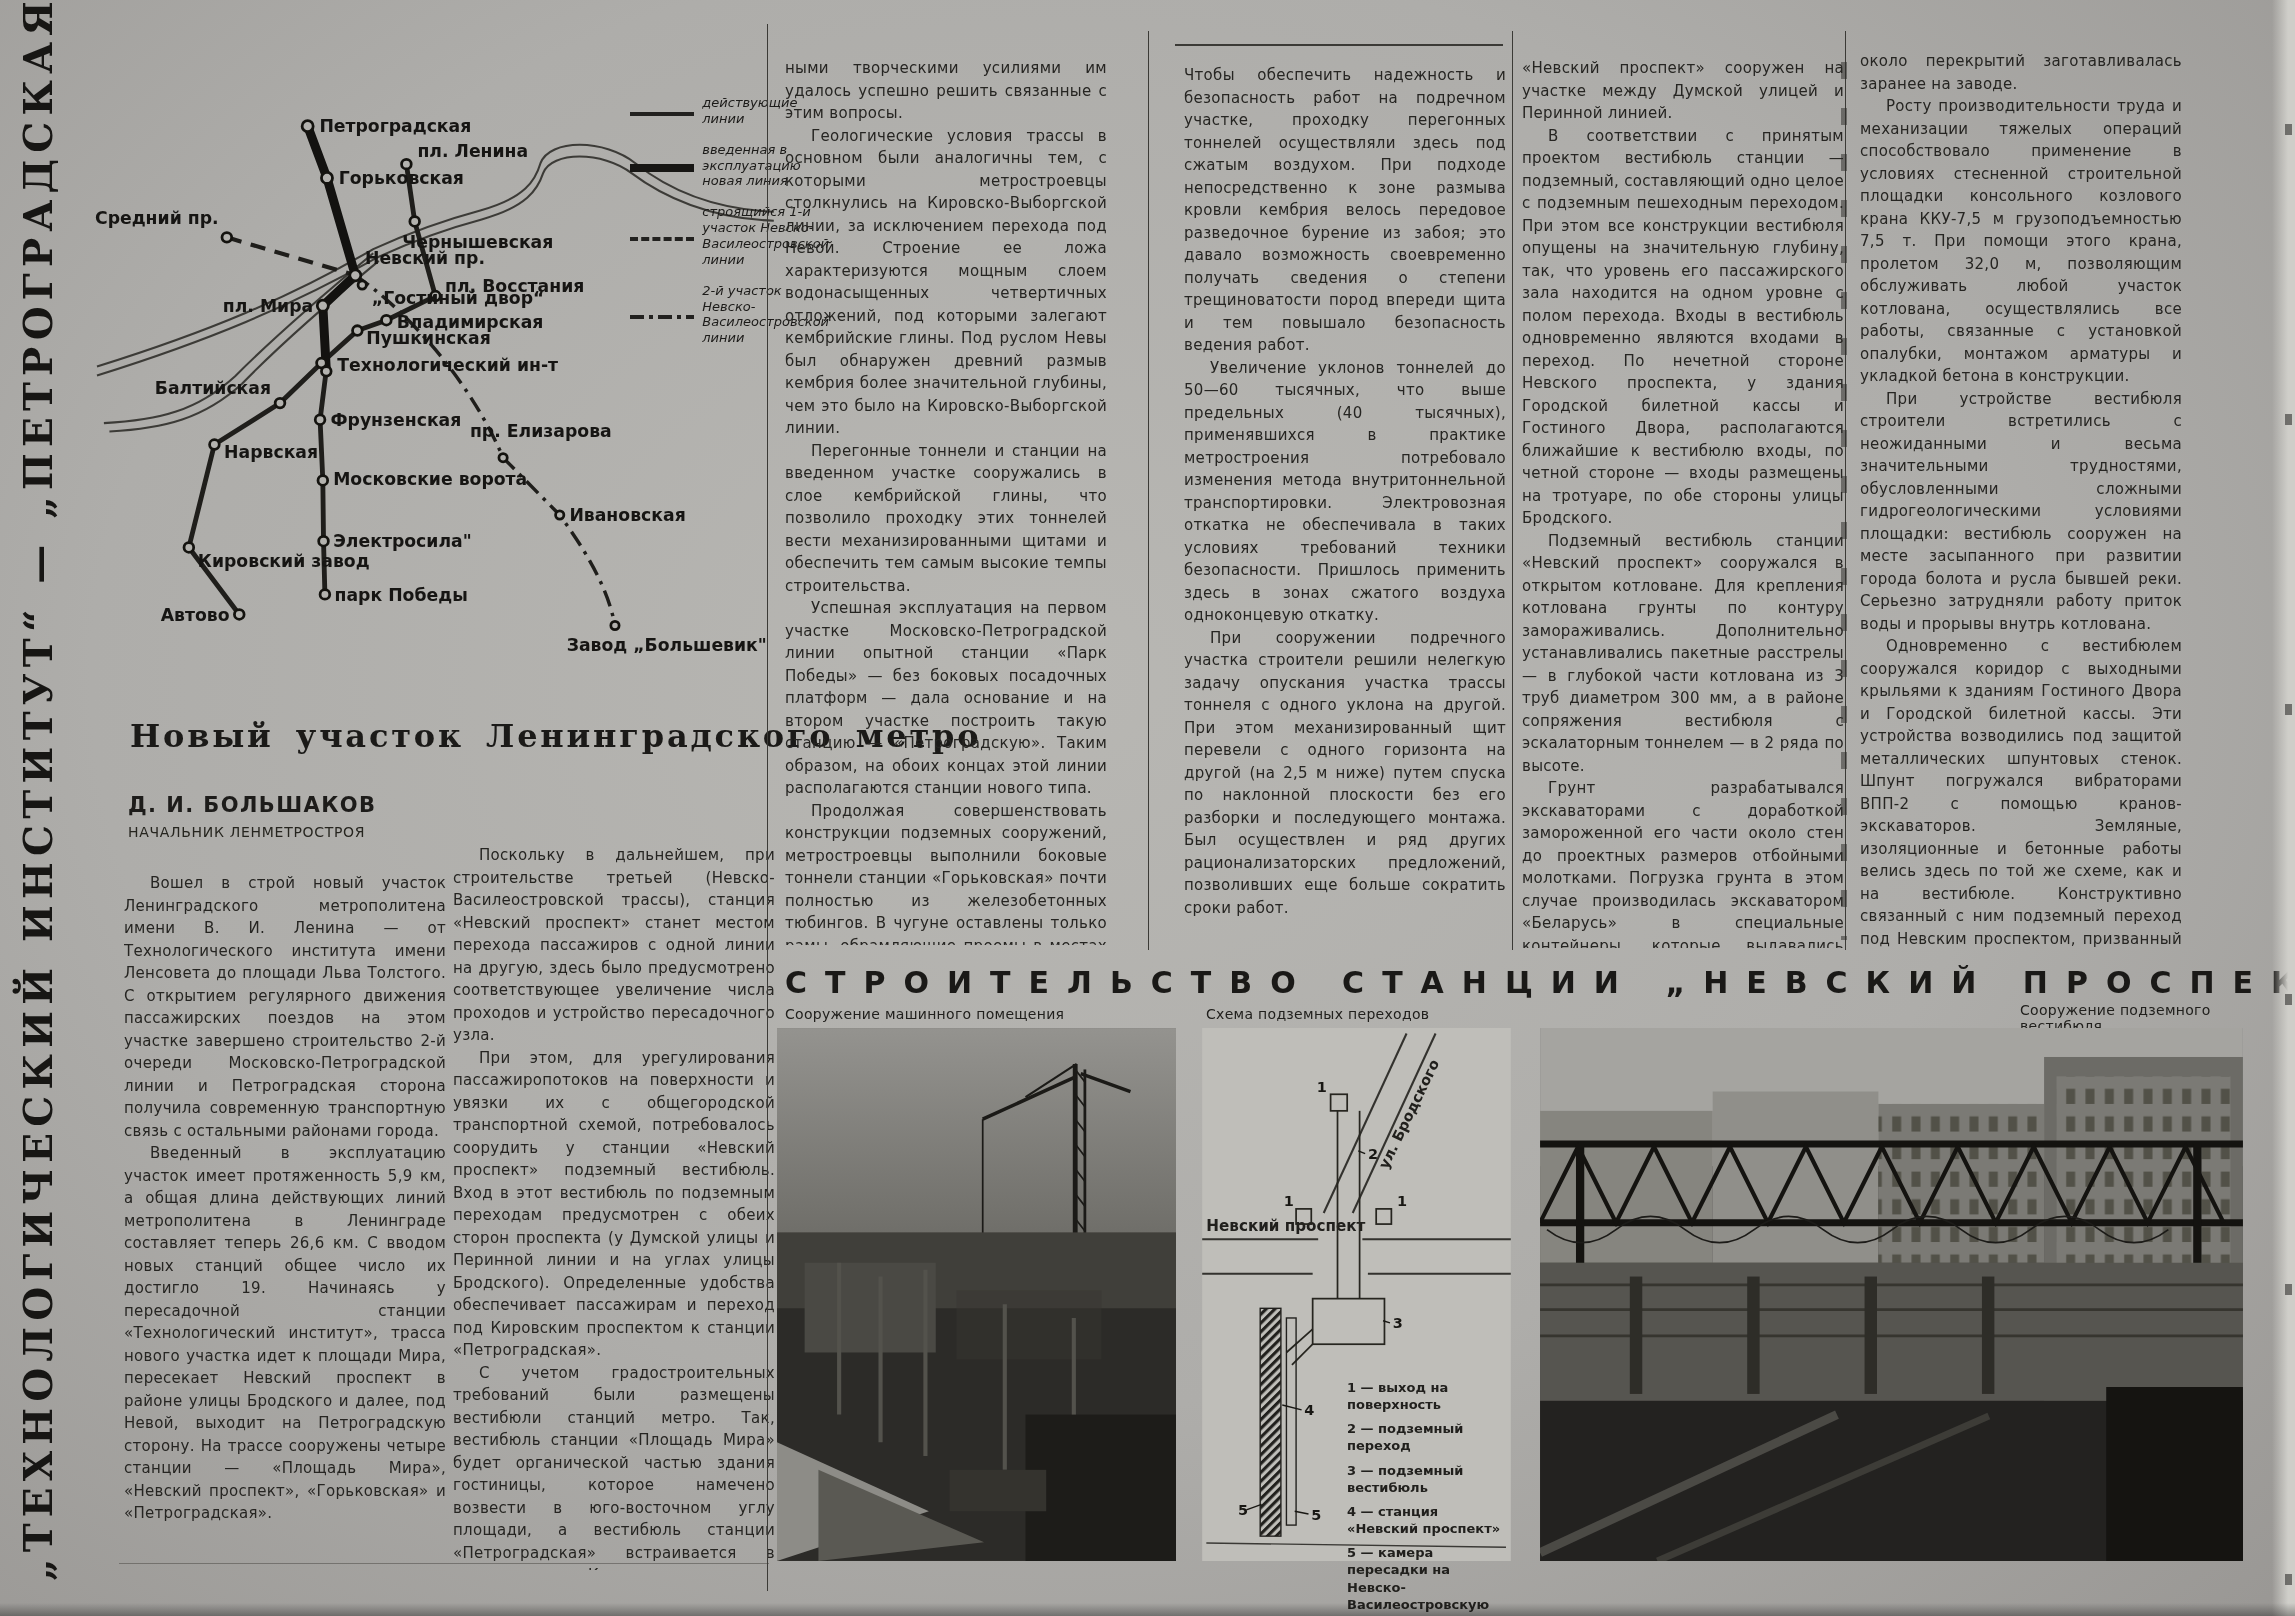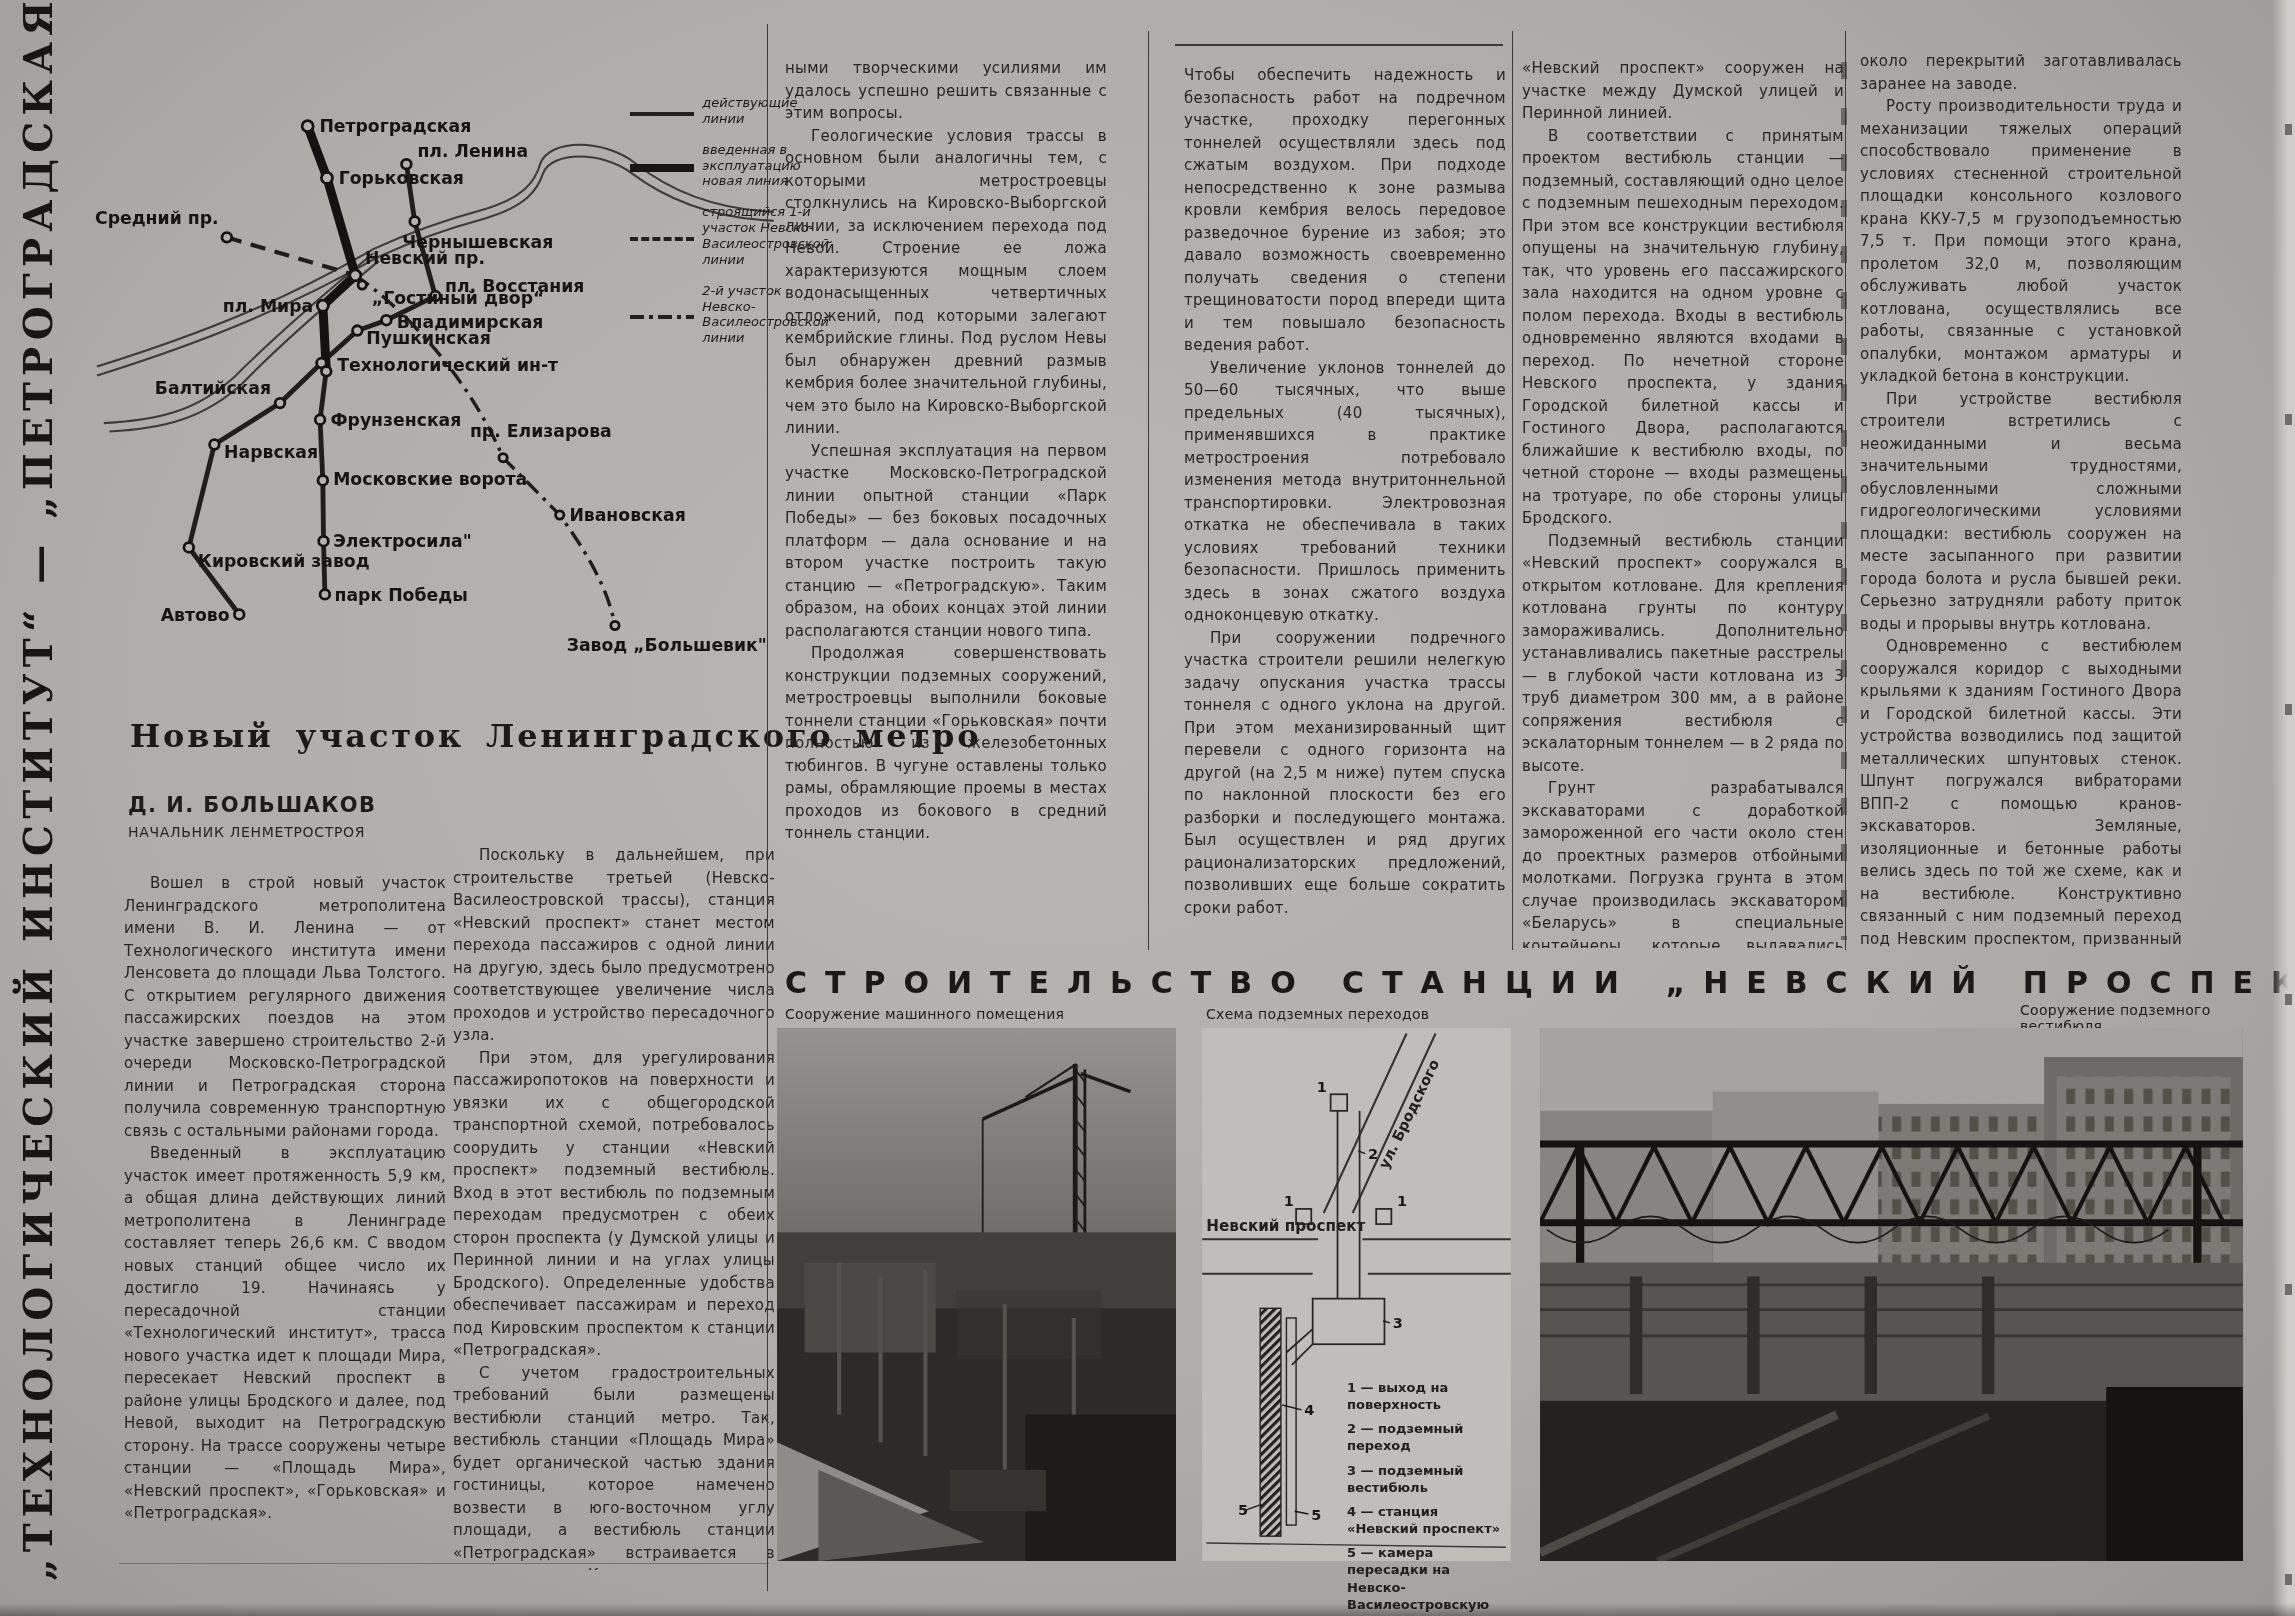--- a/index.html
+++ b/index.html
@@ -185,20 +185,21 @@
       <p>Введенный в эксплуатацию участок имеет протяженность 5,9 км, а общая длина действующих линий метрополитена в Ленинграде составляет теперь 26,6 км. С вводом новых станций общее число их достигло 19. Начинаясь у пересадочной станции «Технологический институт», трасса нового участка идет к площади Мира, пересекает Невский проспект в районе улицы Бродского и далее, под Невой, выходит на Петроградскую сторону. На трассе сооружены четыре станции — «Площадь Мира», «Невский проспект», «Горьковская» и «Петроградская».</p>
     </div>
   <div class="col colB">
       <p>Поскольку в дальнейшем, при строительстве третьей (Невско-Василеостровской трассы), станция «Невский проспект» станет местом перехода пассажиров с одной линии на другую, здесь было предусмотрено соответствующее увеличение числа проходов и устройство пересадочного узла.</p>
       <p>При этом, для урегулирования пассажиропотоков на поверхности и увязки их с общегородской транспортной схемой, потребовалось соорудить у станции «Невский проспект» подземный вестибюль. Вход в этот вестибюль по подземным переходам предусмотрен с обеих сторон проспекта (у Думской улицы и Перинной линии и на углах улицы Бродского). Определенные удобства обеспечивает пассажирам и переход под Кировским проспектом к станции «Петроградская».</p>
       <p>С учетом градостроительных требований были размещены вестибюли станций метро. Так, вестибюль станции «Площадь Мира» будет органической частью здания гостиницы, которое намечено возвести в юго-восточном углу площади, а вестибюль станции «Петроградская» встраивается в здание на углу Кировского проспекта и площади Льва Толстого. Инициатива, проявленная в этом деле Архитектурно-планировочным управлением Исполкома Ленгорсовета, была поддержана Ленметропроектом и Ленметростроем. Совмест-</p>
     </div>
   <div class="col colC cont">
       <p>ными творческими усилиями им удалось успешно решить связанные с этим вопросы.</p>
       <p>Геологические условия трассы в основном были аналогичны тем, с которыми метростроевцы столкнулись на Кировско-Выборгской линии, за исключением перехода под Невой. Строение ее ложа характеризуются мощным слоем водонасыщенных четвертичных отложений, под которыми залегают кембрийские глины. Под руслом Невы был обнаружен древний размыв кембрия более значительной глубины, чем это было на Кировско-Выборгской линии.</p>
+      <p>Перегонные тоннели и станции на введенном участке сооружались в слое кембрийской глины, что позволило проходку этих тоннелей вести механизированными щитами и обеспечить тем самым высокие темпы строительства.</p>
       <p>Успешная эксплуатация на первом участке Московско-Петроградской линии опытной станции «Парк Победы» — без боковых посадочных платформ — дала основание и на втором участке построить такую станцию — «Петроградскую». Таким образом, на обоих концах этой линии располагаются станции нового типа.</p>
       <p>Продолжая совершенствовать конструкции подземных сооружений, метростроевцы выполнили боковые тоннели станции «Горьковская» почти полностью из железобетонных тюбингов. В чугуне оставлены только рамы, обрамляющие проемы в местах проходов из бокового в средний тоннель станции.</p>
     </div>
   <div class="col colD cont">
       <p>Чтобы обеспечить надежность и безопасность работ на подречном участке, проходку перегонных тоннелей осуществляли здесь под сжатым воздухом. При подходе непосредственно к зоне размыва кровли кембрия велось передовое разведочное бурение из забоя; это давало возможность своевременно получать сведения о степени трещиноватости пород впереди щита и тем повышало безопасность ведения работ.</p>
       <p>Увеличение уклонов тоннелей до 50—60 тысячных, что выше предельных (40 тысячных), применявшихся в практике метростроения потребовало изменения метода внутритоннельной транспортировки. Электровозная откатка не обеспечивала в таких условиях требований техники безопасности. Пришлось применить здесь в зонах сжатого воздуха одноконцевую откатку.</p>
       <p>При сооружении подречного участка строители решили нелегкую задачу опускания участка трассы тоннеля с одного уклона на другой. При этом механизированный щит перевели с одного горизонта на другой (на 2,5 м ниже) путем спуска по наклонной плоскости без его разборки и последующего монтажа. Был осуществлен и ряд других рационализаторских предложений, позволивших еще больше сократить сроки работ.</p>
     </div>
   <div class="col colE cont">
       <p>«Невский проспект» сооружен на участке между Думской улицей и Перинной линией.</p>

